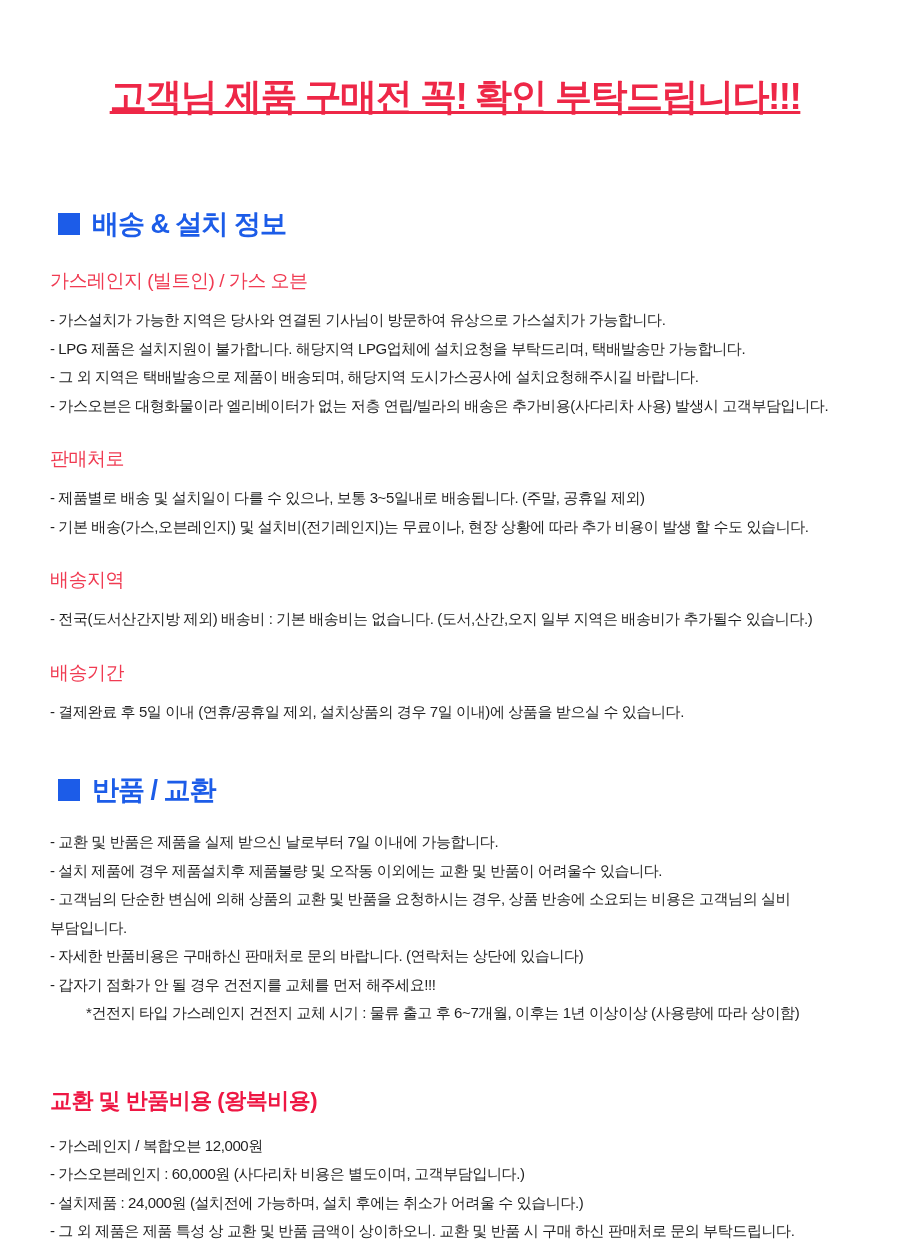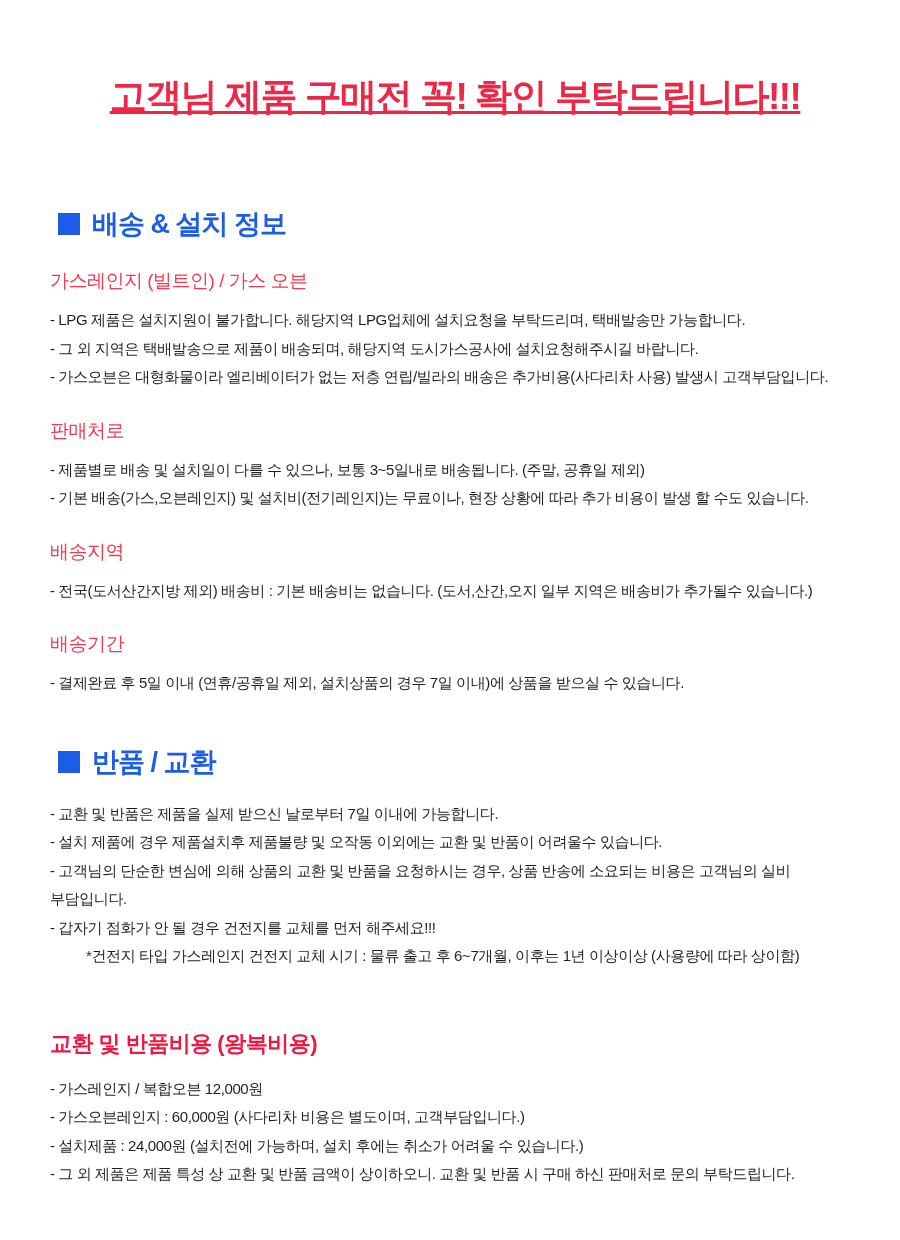--- a/index.html
+++ b/index.html
@@ -79,20 +79,21 @@
 
   <h1 class="main-title">고객님 제품 구매전 꼭! 확인 부탁드립니다!!!</h1>
 
   <h2 class="section-heading">
     <span class="sq"></span>
     <span>배송 &amp; 설치 정보</span>
   </h2>
 
   <h3 class="sub-heading">가스레인지 (빌트인) / 가스 오븐</h3>
   <div class="list">
+    <p class="line">- 가스설치가 가능한 지역은 당사와 연결된 기사님이 방문하여 유상으로 가스설치가 가능합니다.</p>
     <p class="line">- LPG 제품은 설치지원이 불가합니다. 해당지역 LPG업체에 설치요청을 부탁드리며, 택배발송만 가능합니다.</p>
     <p class="line">- 그 외 지역은 택배발송으로 제품이 배송되며, 해당지역 도시가스공사에 설치요청해주시길 바랍니다.</p>
     <p class="line">- 가스오븐은 대형화물이라 엘리베이터가 없는 저층 연립/빌라의 배송은 추가비용(사다리차 사용) 발생시 고객부담입니다.</p>
   </div>
 
   <h3 class="sub-heading">판매처로</h3>
   <div class="list">
     <p class="line">- 제품별로 배송 및 설치일이 다를 수 있으나, 보통 3~5일내로 배송됩니다. (주말, 공휴일 제외)</p>
     <p class="line">- 기본 배송(가스,오븐레인지) 및 설치비(전기레인지)는 무료이나, 현장 상황에 따라 추가 비용이 발생 할 수도 있습니다.</p>
   </div>
@@ -110,20 +111,21 @@
   <h2 class="section-heading second">
     <span class="sq"></span>
     <span>반품 / 교환</span>
   </h2>
 
   <div class="list" style="margin-top:20px;">
     <p class="line">-  교환 및 반품은 제품을 실제 받으신 날로부터 7일 이내에 가능합니다.</p>
     <p class="line">-  설치 제품에 경우 제품설치후 제품불량 및 오작동 이외에는 교환 및 반품이 어려울수 있습니다.</p>
     <p class="line">-  고객님의 단순한 변심에 의해 상품의 교환 및 반품을 요청하시는 경우, 상품 반송에 소요되는 비용은 고객님의 실비</p>
     <p class="line">부담입니다.</p>
+    <p class="line">-  자세한 반품비용은 구매하신 판매처로 문의 바랍니다. (연락처는 상단에 있습니다)</p>
     <p class="line">-  갑자기 점화가 안 될 경우 건전지를 교체를 먼저 해주세요!!!</p>
     <p class="line indent-note">*건전지 타입 가스레인지 건전지 교체 시기 : 물류  출고 후 6~7개월, 이후는 1년 이상이상 (사용량에 따라 상이함)</p>
   </div>
 
   <h2 class="costs-heading">교환 및 반품비용 (왕복비용)</h2>
 
   <div class="list">
     <p class="line">- 가스레인지 / 복합오븐 12,000원</p>
     <p class="line">- 가스오븐레인지 : 60,000원 (사다리차 비용은 별도이며, 고객부담입니다.)</p>
     <p class="line">- 설치제품 : 24,000원 (설치전에 가능하며, 설치 후에는 취소가 어려울 수 있습니다.)</p>

